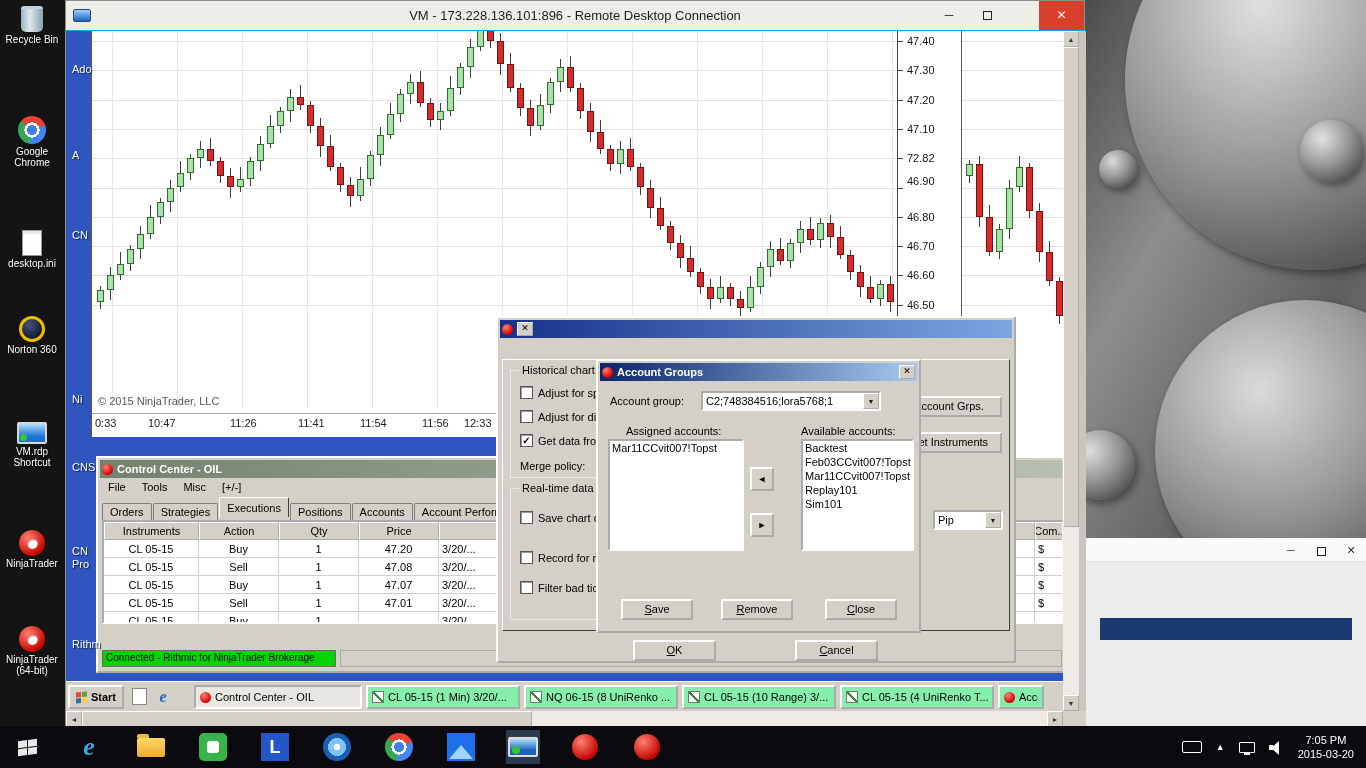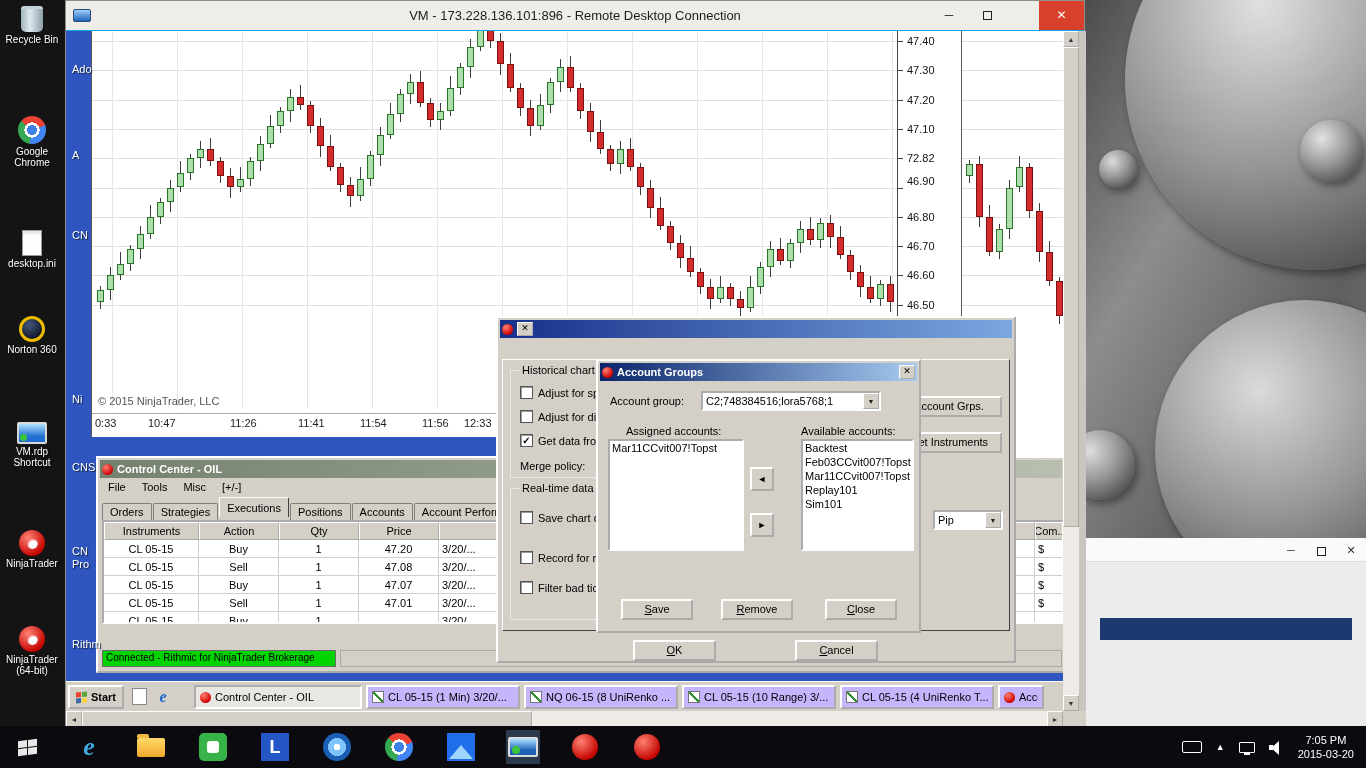--- a/index.html
+++ b/index.html
@@ -111,21 +111,21 @@
   
   #s-taskbar{position:absolute;left:0;top:650px;width:997px;height:30px;background:#d4d0c8;border-top:1px solid #fff;z-index:45;}
   #start-btn{position:absolute;left:2px;top:3px;width:56px;height:24px;display:flex;align-items:center;justify-content:center;gap:4px;font-weight:bold;font-size:11px;}
   .winflag{display:grid;grid-template-columns:5px 5px;grid-template-rows:5px 5px;gap:1px;transform:skewY(-6deg);}
   .winflag i{display:block;}
   .winflag i:nth-child(1){background:#e8452c;}
   .winflag i:nth-child(2){background:#58a63a;}
   .winflag i:nth-child(3){background:#3a6ea5;}
   .winflag i:nth-child(4){background:#ffd242;}
   .ql{position:absolute;top:6px;}
-  .task-btn{position:absolute;top:3px;height:24px;background:#c4b5fd;border:2px outset #fff;display:flex;align-items:center;gap:4px;padding:0 4px;overflow:hidden;}
+  .task-btn{position:absolute;top:3px;height:24px;background:#86efac;border:2px outset #fff;display:flex;align-items:center;gap:4px;padding:0 4px;overflow:hidden;}
   .task-btn.active{border-style:inset;background:#e9e7e1;}
   .tlabel2{font-size:11px;white-space:nowrap;overflow:hidden;}
   .nt-dot-sm{width:11px;height:11px;border-radius:50%;background:radial-gradient(circle at 35% 30%,#ff8072,#d00000 72%);flex:none;}
   .chart-ico-sm{width:12px;height:12px;background:#fff;border:1px solid #777;flex:none;background-image:linear-gradient(to top right,rgba(0,0,0,0) 44%,#2f8f2f 44%,#2f8f2f 56%,rgba(0,0,0,0) 56%);}
 
   
   .sbtn{width:16px;height:16px;background:#d4d0c8;border:1px outset #fff;font-size:7px;display:flex;align-items:center;justify-content:center;color:#333;position:absolute;}
   #vscroll{position:absolute;left:997px;top:0;width:16px;height:680px;background:#eeebe6;z-index:60;}
   #hscroll{position:absolute;left:0;top:680px;width:997px;height:16px;background:#eeebe6;z-index:60;}
   #sb-corner{position:absolute;left:997px;top:680px;width:23px;height:16px;background:#d4d0c8;z-index:60;}

